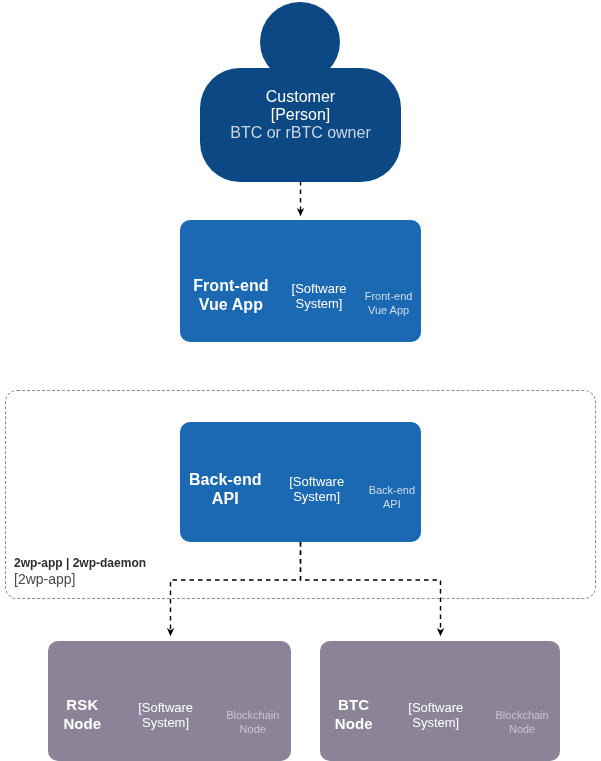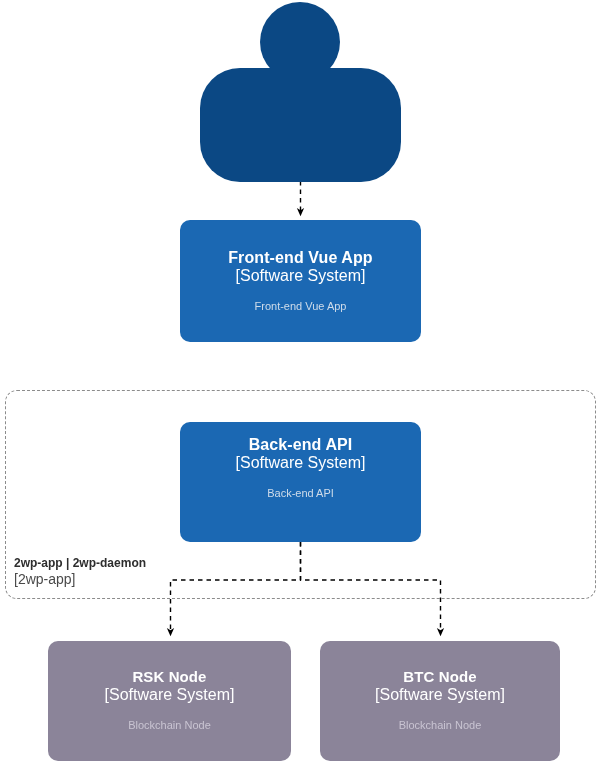--- a/index.html
+++ b/index.html
@@ -19,33 +19,33 @@
     left: 0; top: 0;
     width: 601px;
     height: 761px;
   }
 
   
   .node {
     position: absolute;
     box-sizing: border-box;
     display: flex;
-    flex-direction: column;
+    flex-direction: row;
     align-items: center;
     text-align: center;
     color: #ffffff;
   }
   .node .title {
     font-weight: bold;
     font-size: 16px;
     line-height: 19px;
     letter-spacing: 0.1px;
   }
   .node .subtitle {
-    font-size: 16px;
+    font-size: 13px;
     line-height: 15px;
     margin-top: 1px;
   }
   .node .desc {
     font-size: 11px;
     line-height: 14px;
     margin-top: 16px;
     color: #d8dde3;
   }
 
@@ -199,20 +199,25 @@
     </g>
 
     <g>
       <path d="M300.5,542 L300.5,580 L440.5,580 L440.5,632" fill="none" stroke="#000000" stroke-width="1.4" stroke-dasharray="4.5,4" marker-end="url(#arrowhead)"></path>
     </g>
   </svg>
 
   <div class="person">
     <div class="person-head"></div>
     <div class="person-body"></div>
+    <div class="person-text">
+      <div class="title">Customer</div>
+      <div class="subtitle">[Person]</div>
+      <div class="desc">BTC or rBTC owner</div>
+    </div>
   </div>
 
   <div class="node system" id="node-frontend">
     <div class="title">Front-end Vue App</div>
     <div class="subtitle">[Software System]</div>
     <div class="desc">Front-end Vue App</div>
   </div>
 
   <div class="node system" id="node-backend">
     <div class="title">Back-end API</div>

